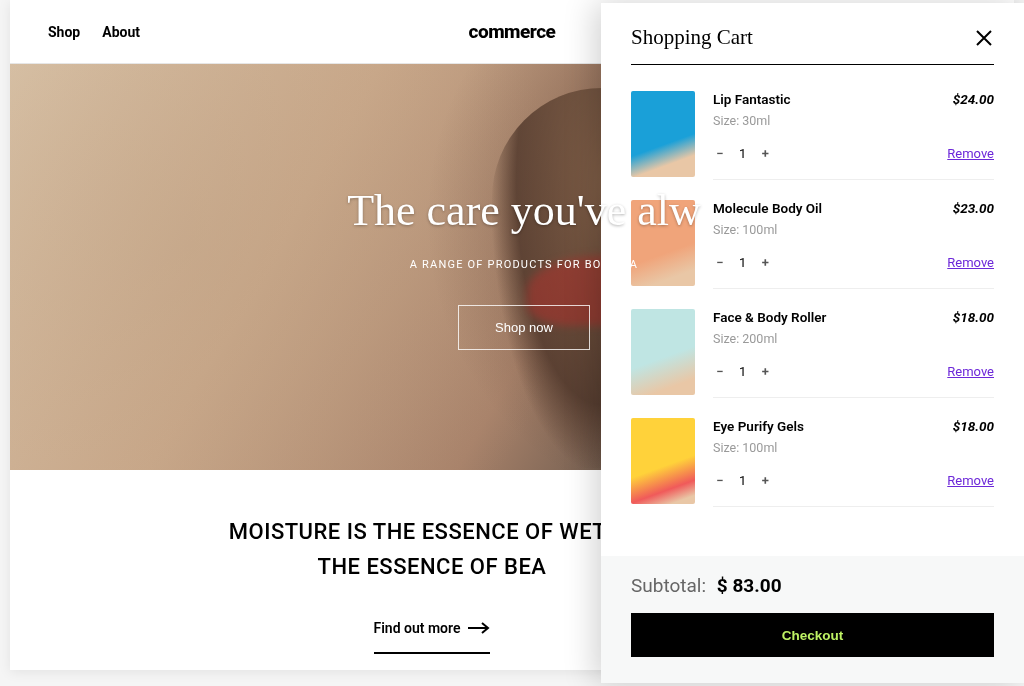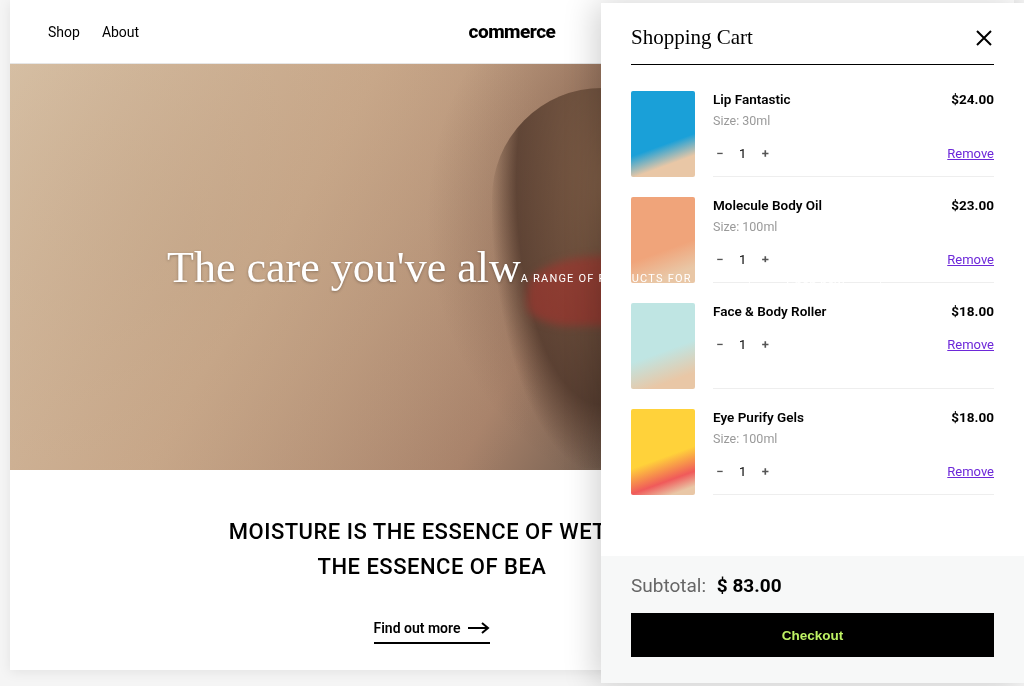--- a/index.html
+++ b/index.html
@@ -24,40 +24,40 @@
   .header {
     display: flex;
     align-items: center;
     height: 64px;
     padding: 0 38px;
     border-bottom: 1px solid #e6e6e6;
   }
   .nav { display: flex; gap: 22px; }
   .nav a {
     font-size: 14px;
-    font-weight: 400;
+    font-weight: 700;
     color: #000;
     text-decoration: none;
   }
   .logo {
     position: absolute;
     left: 50%;
     transform: translateX(-50%);
     font-size: 19px;
     font-weight: 800;
     letter-spacing: -0.5px;
     color: #000;
   }
   
   .hero {
     position: relative;
     height: 406px;
     background: linear-gradient(120deg, #d9c3a8 0%, #c9a88a 30%, #a8826a 55%, #3e3a36 80%);
     display: flex;
-    flex-direction: row;
+    flex-direction: column;
     align-items: center;
     justify-content: center;
     color: #fff;
     text-align: center;
     overflow: hidden;
     padding-left: 24px;
   }
   .hero::before {
     content: "";
     position: absolute;
@@ -128,21 +128,21 @@
   .findout {
     display: inline-flex;
     align-items: center;
     gap: 8px;
     margin-top: 36px;
     font-size: 14px;
     font-weight: 600;
     text-decoration: none;
     color: #000;
     border-bottom: 2px solid #000;
-    padding-bottom: 6px;
+    padding-bottom: 16px;
   }
   .arrow-right svg { display:block; }
 
   
   .cart-panel {
     position: absolute;
     right: 0;
     top: 3px;
     width: 423px;
     height: 680px;
@@ -173,39 +173,40 @@
   .cart-items {
     flex: 1;
     overflow-y: auto;
     padding: 22px 30px 0;
   }
   .cart-item {
     display: flex;
     gap: 18px;
     padding-bottom: 20px;
   }
-  .item-lines { flex:1; border-bottom:1px solid #eee; padding-bottom:12px; }
+  .item-lines { flex:1; border-bottom:1px solid #eee; padding-bottom:18px; }
   .cart-item:first-child { padding-top: 4px; }
   .item-img {
     width: 64px;
     height: 86px;
     border-radius: 2px;
     flex-shrink: 0;
   }
   .item-top {
     display: flex;
     justify-content: space-between;
   }
   .item-name {
     font-size: 13.5px;
     font-weight: 600;
   }
   .item-price {
     font-size: 13.5px;
     font-weight: 700;
+    font-style: italic;
   }
   .item-size {
     margin-top: 6px;
     font-size: 12.5px;
     color: #9a9a9a;
   }
   .item-bottom {
     display: flex;
     justify-content: space-between;
     align-items: center;
@@ -355,20 +356,21 @@
           </div>
         </div>
       </div>
       <div class="cart-item">
         <div class="item-img pi-teal"></div>
         <div class="item-lines">
           <div class="item-top">
             <div class="item-name">Face &amp; Body Roller</div>
             <div class="item-price">$18.00</div>
           </div>
+          <div class="item-size">Size: 200ml</div>
           <div class="item-bottom">
             <div class="qty">
               <span class="qty-btn">−</span>
               <span>1</span>
               <span class="qty-btn">+</span>
             </div>
             <span class="remove">Remove</span>
           </div>
         </div>
       </div>

